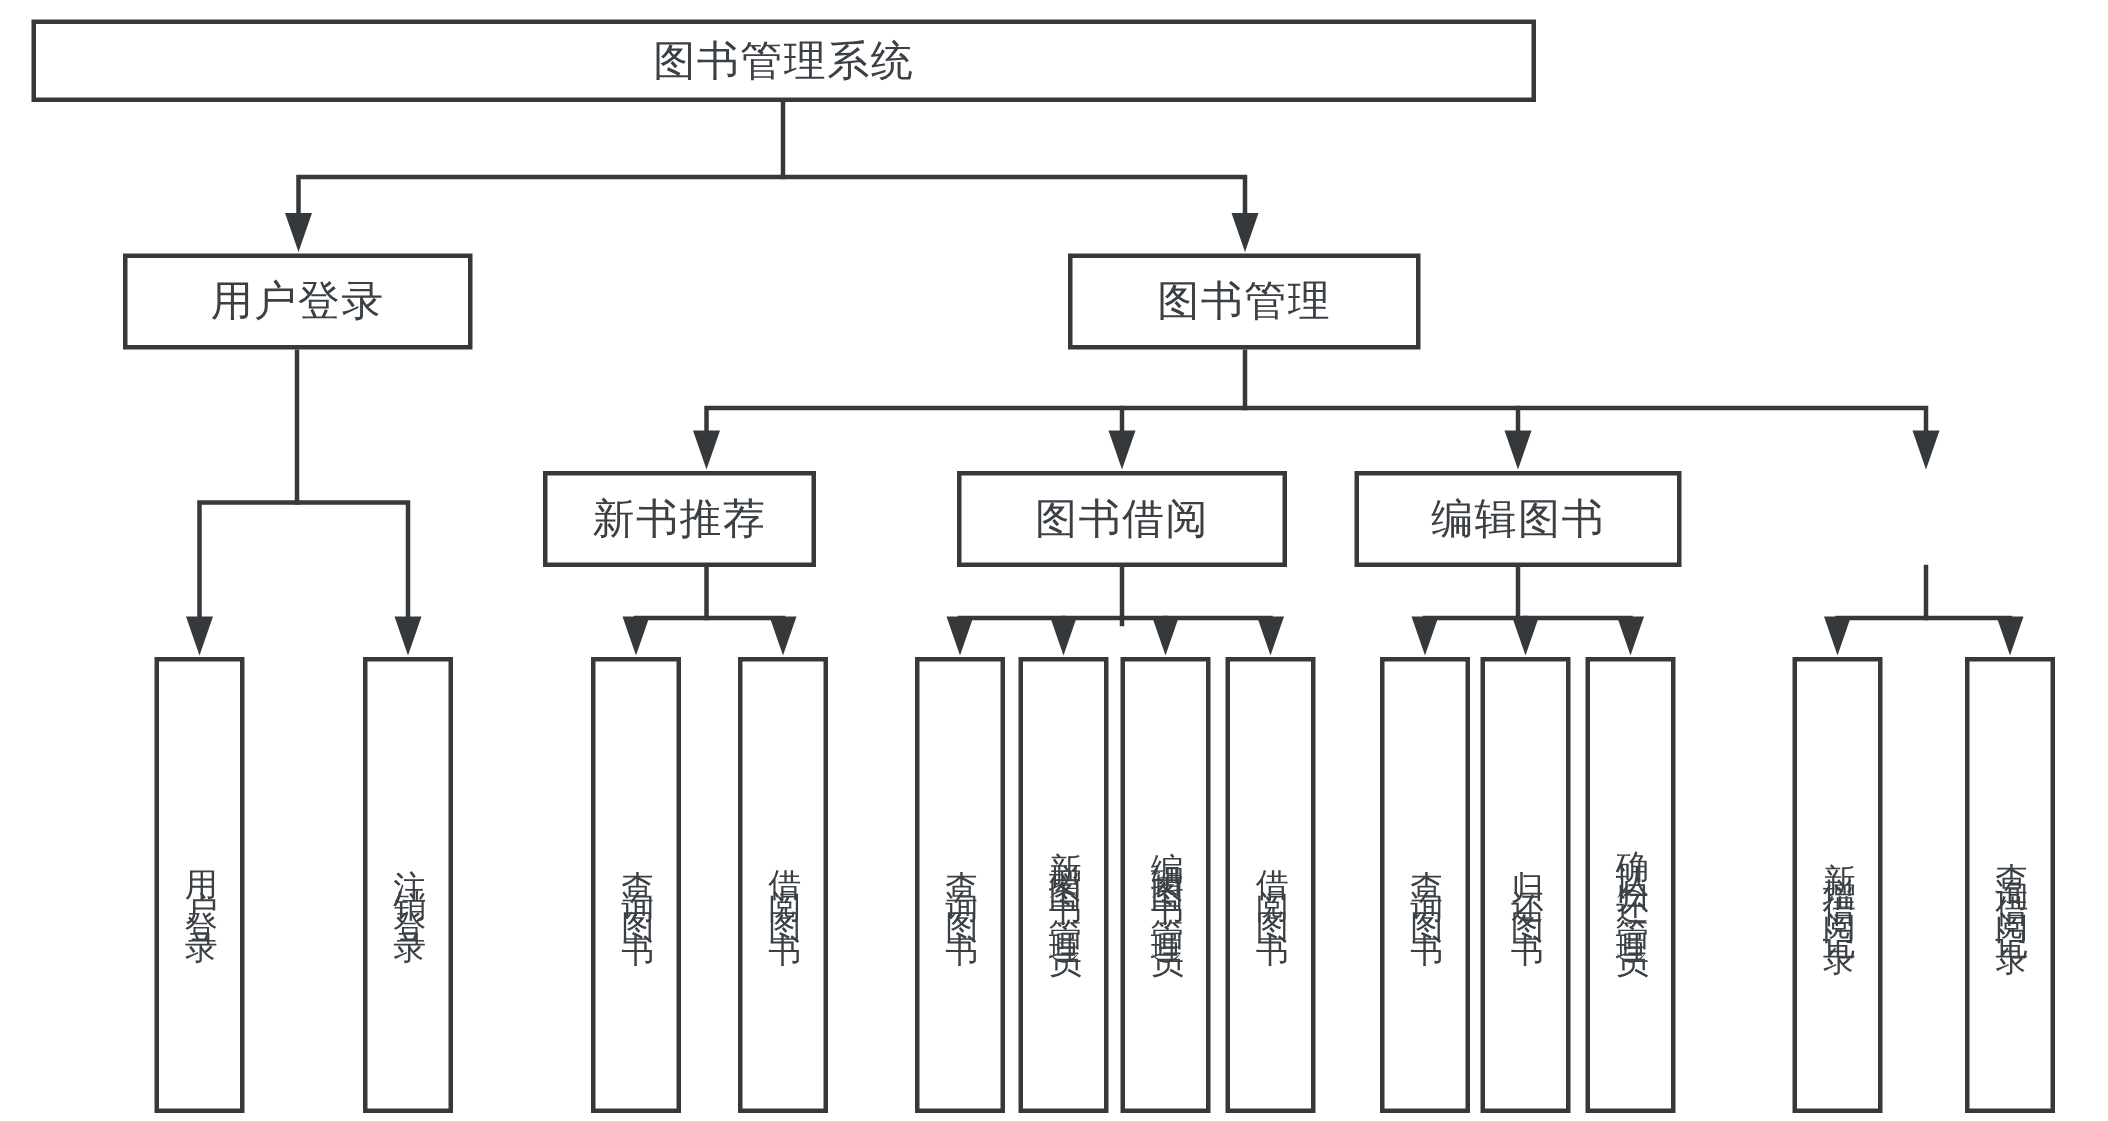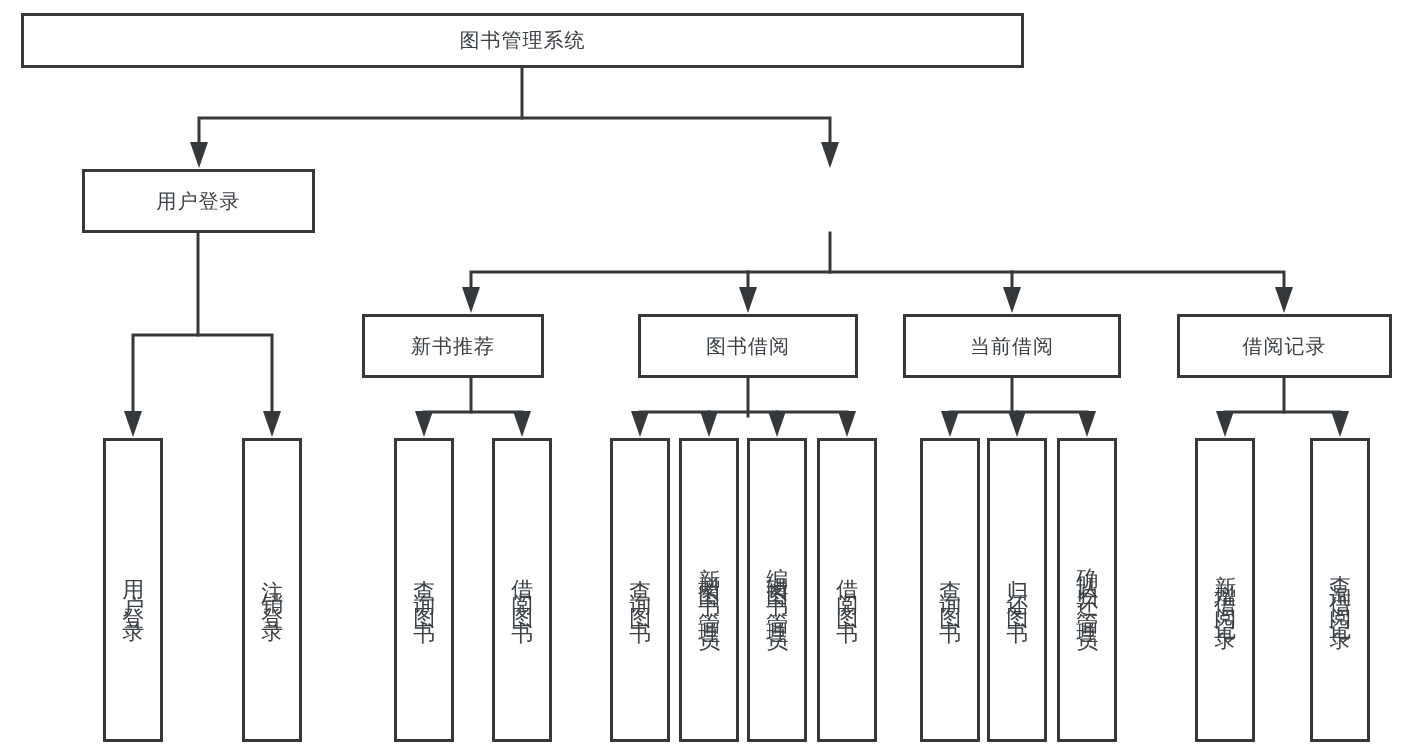--- a/index.html
+++ b/index.html
@@ -24,21 +24,21 @@
   .node{
     position:absolute;
     box-sizing:border-box;
     border:3px solid var(--border);
     background:#fff;
     display:flex;
     align-items:center;
     justify-content:center;
     color:var(--text);
   }
-  .node.h{font-size:20px;letter-spacing:1px;}
+  .node.h{font-size:28px;letter-spacing:1px;}
   .node.leaf{width:60px;height:304px;}
   .vtext{
     writing-mode:vertical-rl;
     text-orientation:mixed;
     font-size:22px;
     letter-spacing:9px;
     line-height:1.2;
     color:var(--text);
     white-space:nowrap;
   }
@@ -107,32 +107,32 @@
     <path class="ah" d="M1331 411h18l-9 26z"></path>
   </svg>
 
   <div class="node h" style="left:21px;top:13px;width:1003px;height:55px">
     <span>图书管理系统</span>
   </div>
 
   <div class="node h" style="left:82px;top:169px;width:233px;height:64px">
     <span>用户登录</span>
   </div>
+  <div class="node h" style="left:712px;top:169px;width:235px;height:64px">
+    <span>图书管理</span>
+  </div>
 
   <div class="node h" style="left:362px;top:314px;width:182px;height:64px">
     <span>新书推荐</span>
   </div>
   <div class="node h" style="left:638px;top:314px;width:220px;height:64px">
     <span>图书借阅</span>
   </div>
   <div class="node h" style="left:903px;top:314px;width:218px;height:64px">
-    <span>当前借阅</span>
-  </div>
-  <div class="node h" style="left:1177px;top:314px;width:215px;height:64px">
-    <span>借阅记录</span>
+    <span>编辑图书</span>
   </div>
 
   <div class="node leaf" style="left:103px;top:438px">
     <span class="vtext" style="letter-spacing: 14px;">用户登录</span>
   </div>
   <div class="node leaf" style="left:242px;top:438px">
     <span class="vtext" style="letter-spacing: 14px;">注销登录</span>
   </div>
   <div class="node leaf" style="left:394px;top:438px">
     <span class="vtext" style="letter-spacing: 14px;">查询图书</span>

